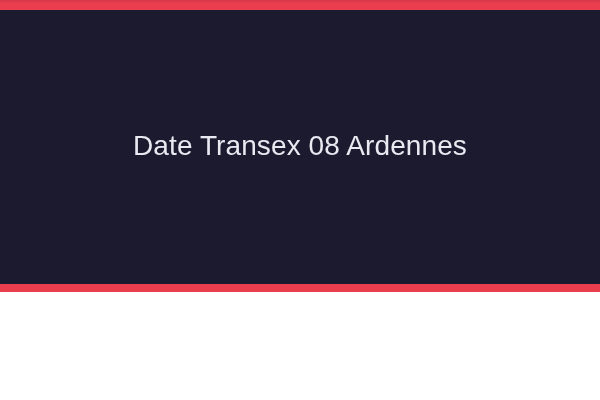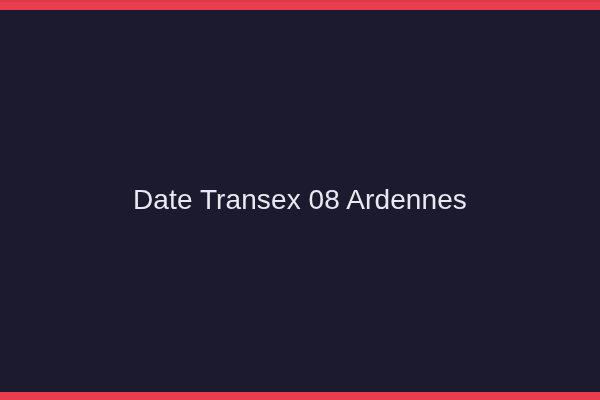--- a/index.html
+++ b/index.html
@@ -12,21 +12,21 @@
     width: 600px;
     height: 400px;
     overflow: hidden;
     background: #ffffff;
     font-family: "Liberation Sans", sans-serif;
   }
 
   .page {
     position: relative;
     width: 600px;
-    height: 400px;
+    height: 292px;
     box-sizing: border-box;
     display: flex;
     flex-direction: column;
     background: #1c1a2e;
   }
 
   
   .accent-bar {
     width: 100%;
     height: 8px;

